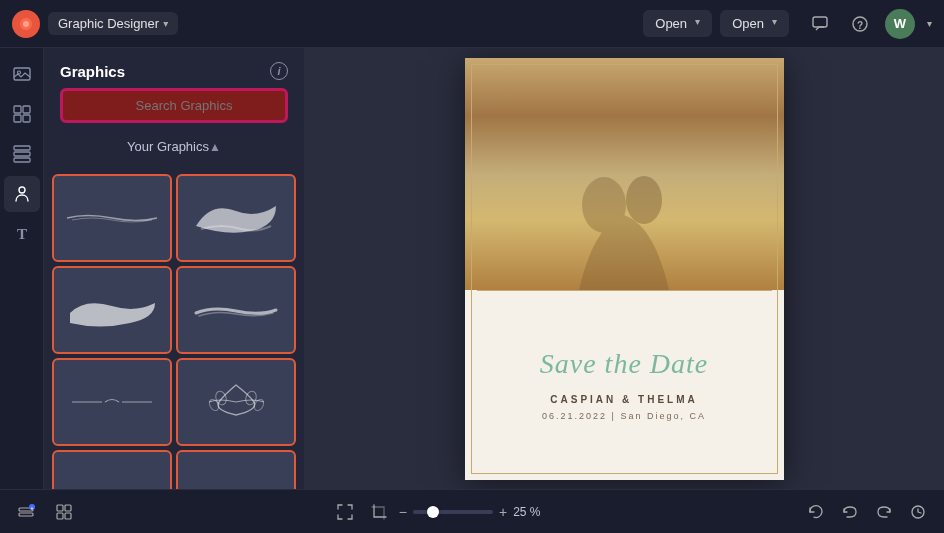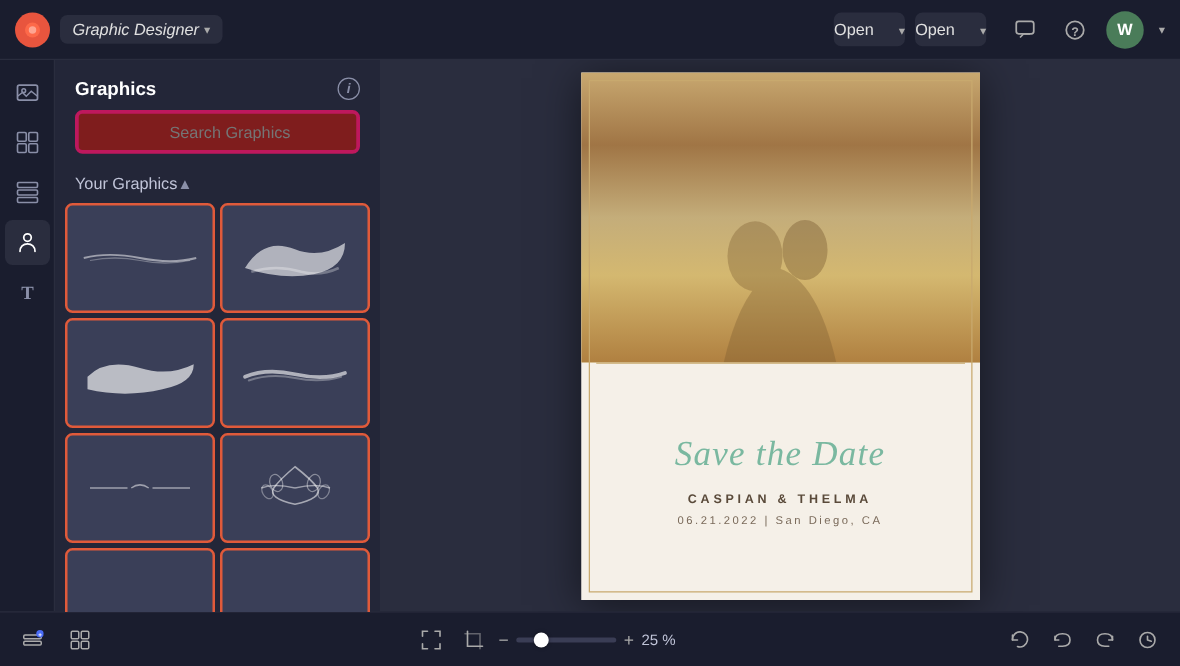--- a/index.html
+++ b/index.html
@@ -43,35 +43,34 @@
       align-items: center;
       gap: 4px;
       background: #2a2d3e;
       border-radius: 6px;
       padding: 4px 10px;
       cursor: pointer;
     }
     .topbar-brand-label {
       font-size: 13px;
       color: #e0e0e0;
-      font-style: italic;
     }
     .topbar-brand-arrow {
       font-size: 10px;
       color: #aaa;
     }
     .topbar-spacer { flex: 1; }
     .topbar-btn {
       display: flex;
-      align-items: flex-end;
-      gap: 20px;
+      align-items: flex-start;
+      gap: 8px;
       background: #2a2d3e;
       border: none;
       border-radius: 6px;
-      padding: 6px 0;
+      padding: 6px 12px;
       color: #e0e0e0;
       font-size: 13px;
       cursor: pointer;
     }
     .topbar-btn-arrow { font-size: 10px; color: #aaa; }
     .topbar-icons {
       display: flex;
       align-items: center;
       gap: 10px;
       margin-left: 8px;
@@ -207,22 +206,22 @@
       left: 9px;
       top: 50%;
       transform: translateY(-50%);
       color: #8a8fa8;
       font-size: 13px;
       pointer-events: none;
     }
     .panel-section-header {
       display: flex;
       align-items: center;
-      justify-content: flex-start;
-      padding: 6px 16px 8px;
+      justify-content: center;
+      padding: 6px 16px 20px;
     }
     .panel-section-title {
       font-size: 13px;
       color: #c0c4d8;
     }
     .panel-section-arrow {
       color: #8a8fa8;
       font-size: 12px;
       cursor: pointer;
     }

